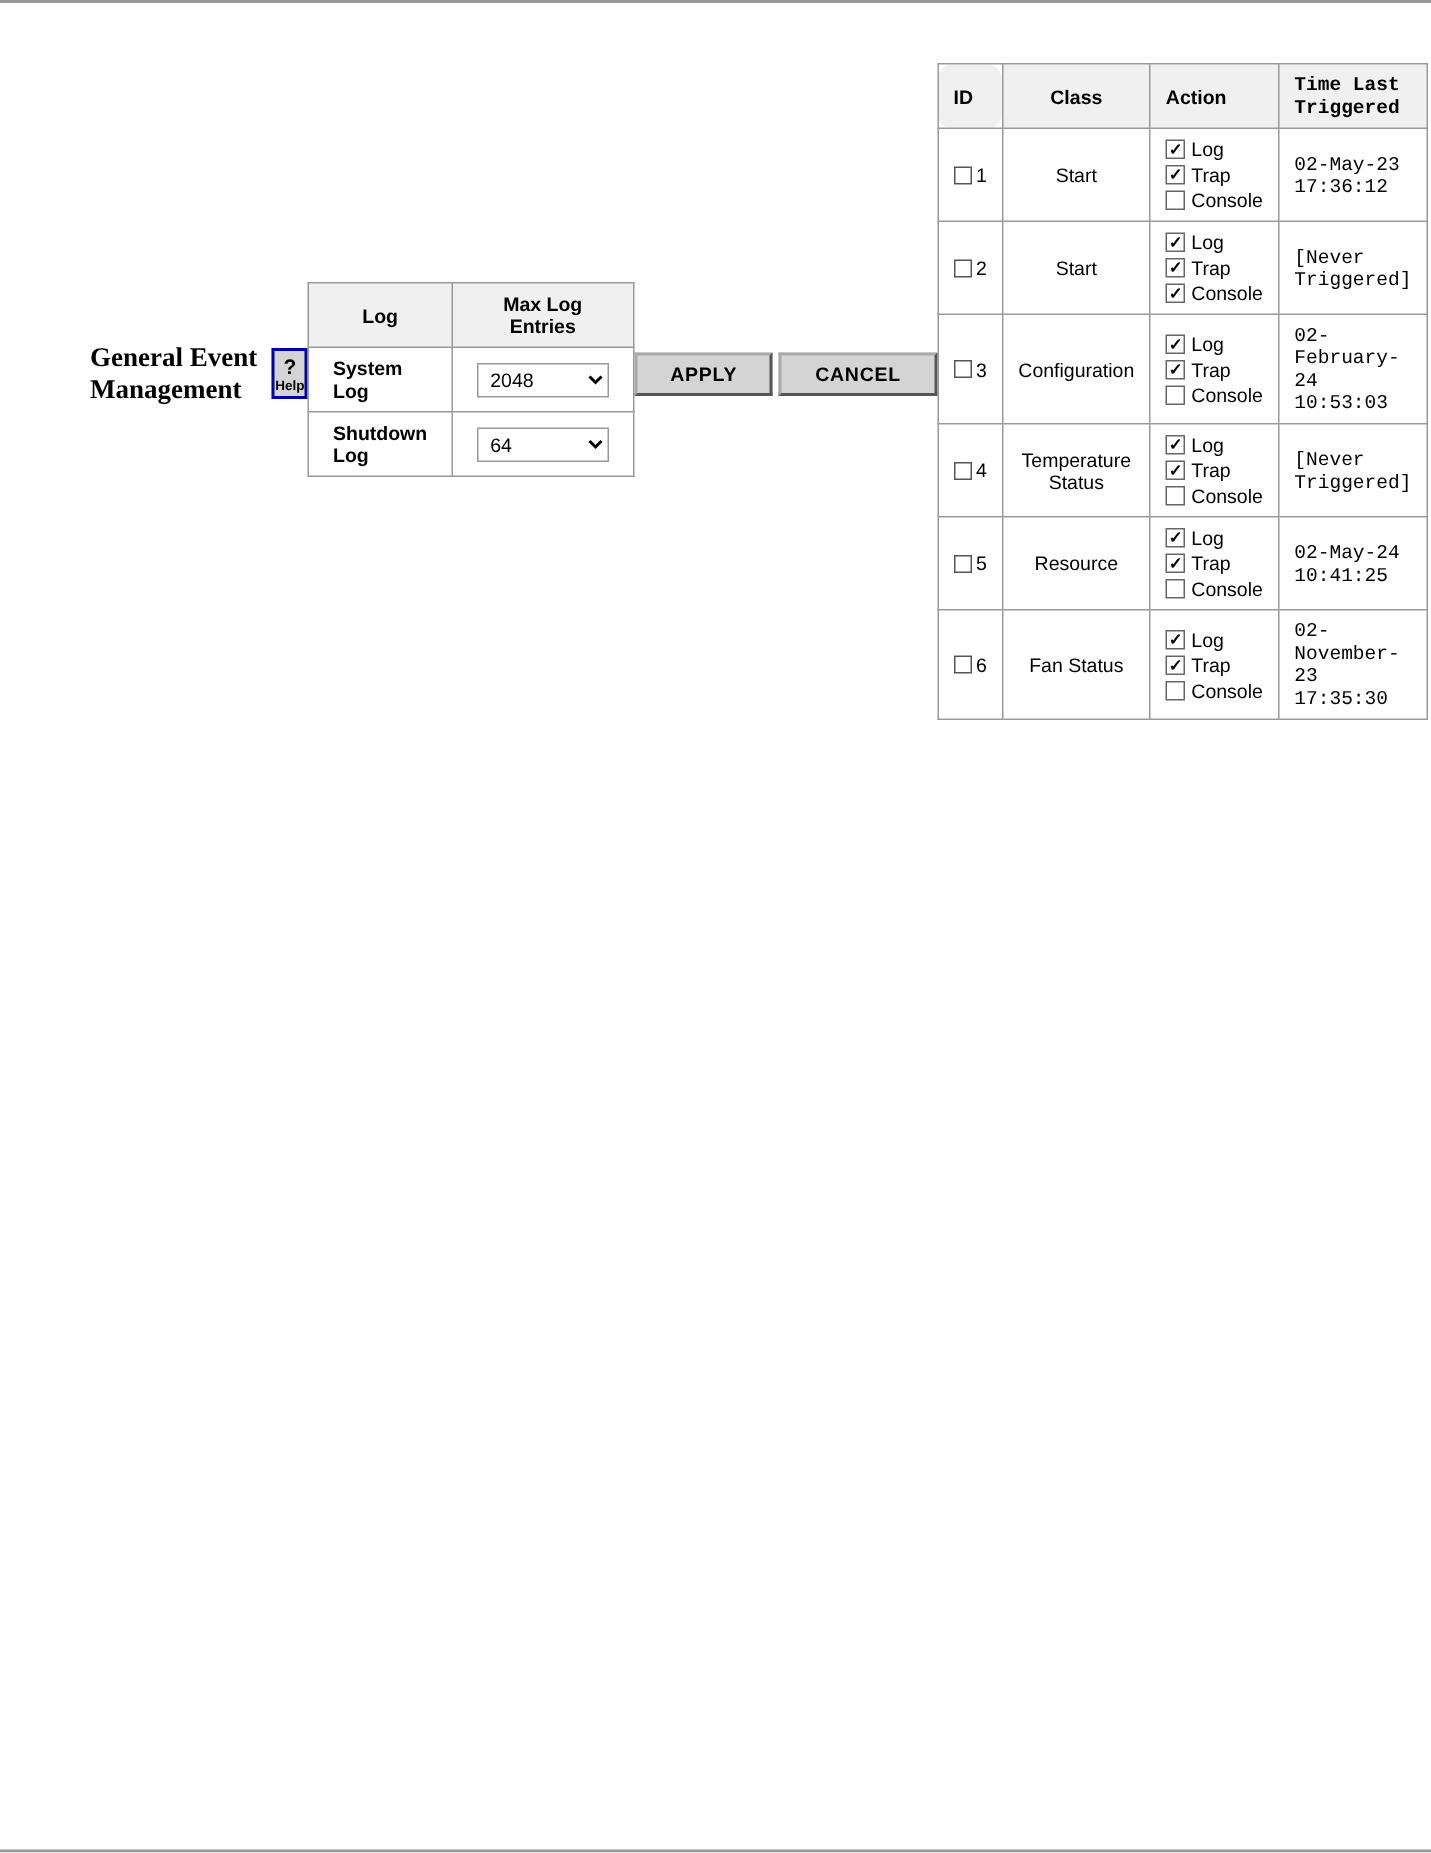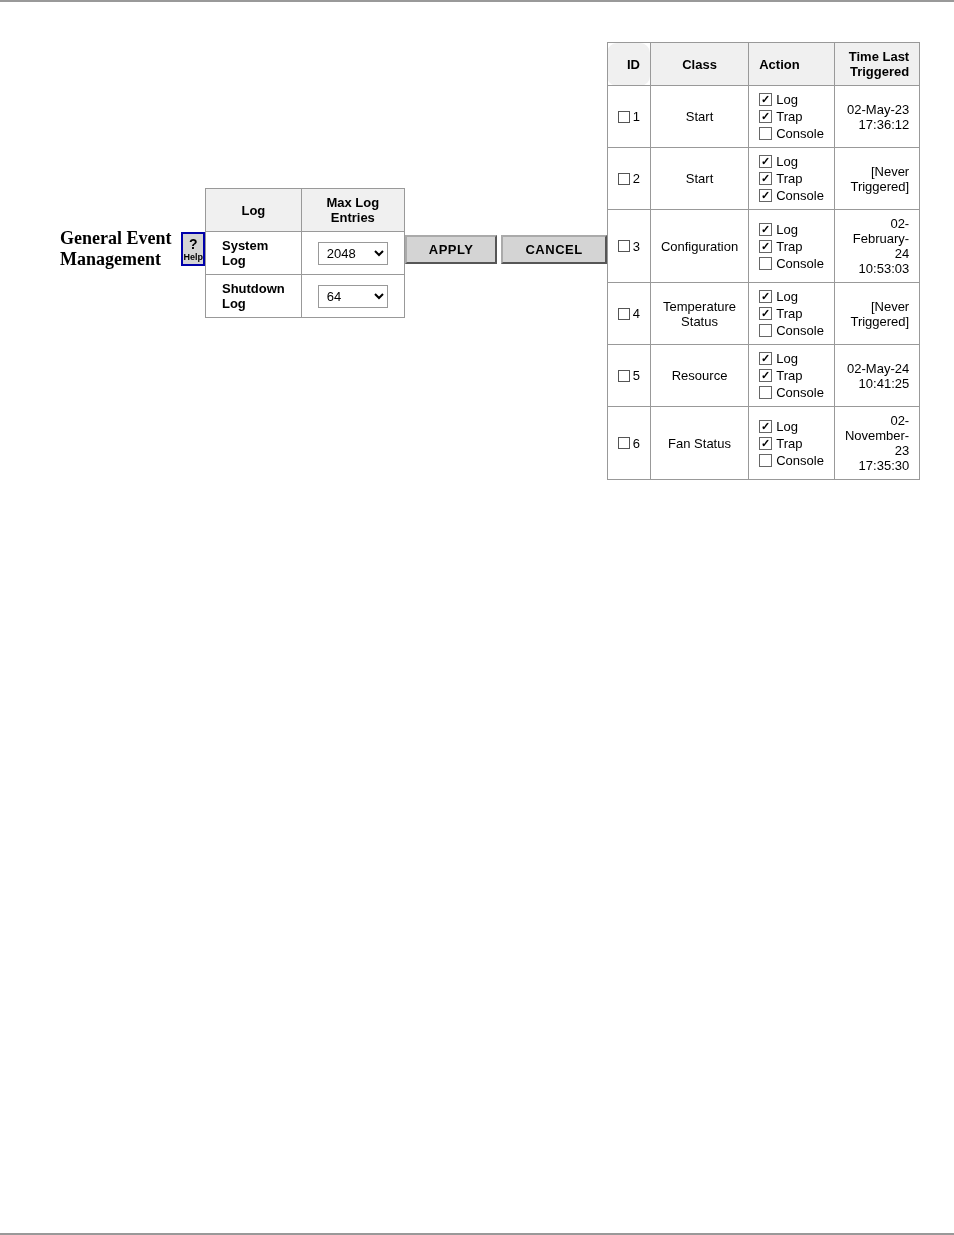--- a/index.html
+++ b/index.html
@@ -92,21 +92,21 @@
     .log-table td:first-child {
       font-weight: bold;
       text-align: left;
     }
 
     .select-field {
       border: 1px solid #999;
       background: #fff;
       padding: 2px 4px;
       font-size: 13px;
-      width: 70px;
+      width: 88px;
     }
 
     
     .buttons-area {
       display: flex;
       gap: 4px;
       margin-bottom: 24px;
     }
 
     .btn {
@@ -132,37 +132,38 @@
     }
 
     .events-table th {
       font-weight: bold;
       background: #f0f0f0;
       text-align: center;
     }
 
     .events-table .col-id {
       width: 50px;
-      text-align: right;
+      text-align: left;
       border-radius: 10px;
     }
 
     .events-table .col-class {
       width: 145px;
       text-align: center;
     }
 
     .events-table .col-action {
       width: 100px;
       text-align: left;
     }
 
     .events-table .col-time {
       width: 155px;
-      text-align: right;
+      text-align: left;
+      font-family: Liberation Mono, monospace;
     }
 
     .checkbox-item {
       display: flex;
       align-items: center;
       gap: 4px;
       margin-bottom: 2px;
       white-space: nowrap;
     }
 

